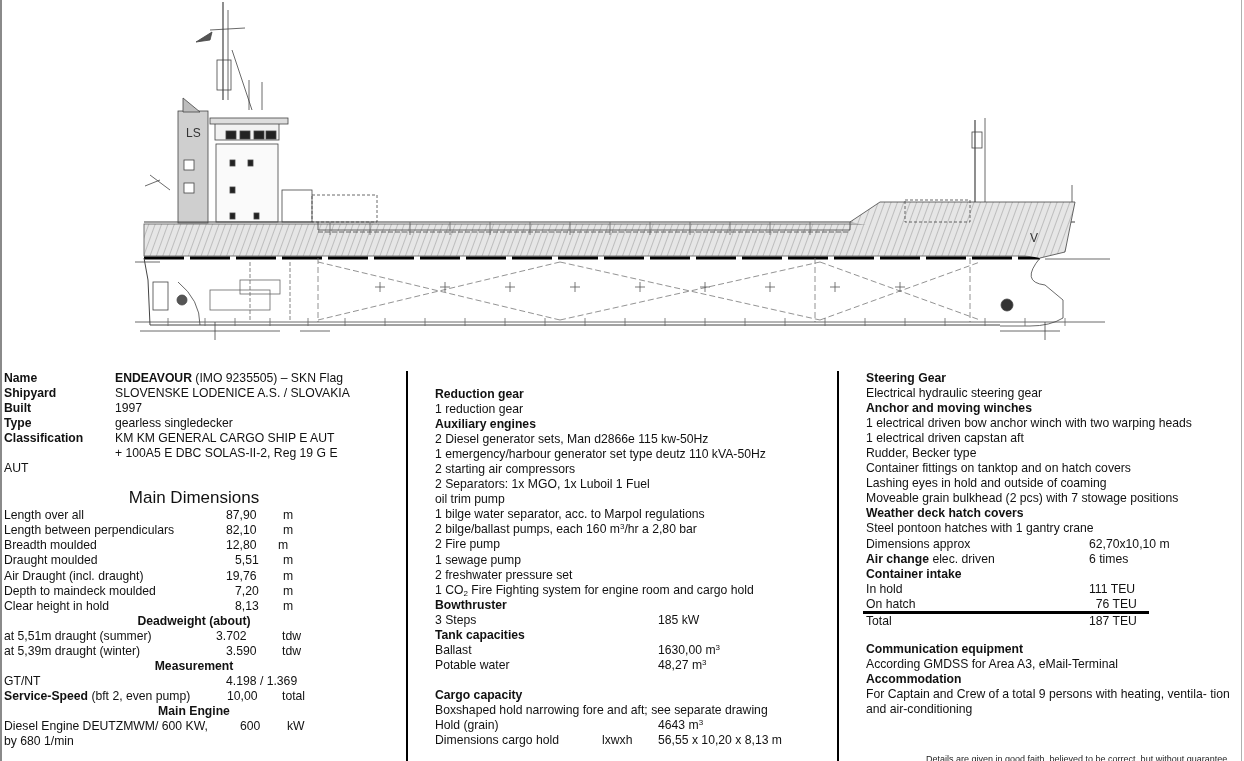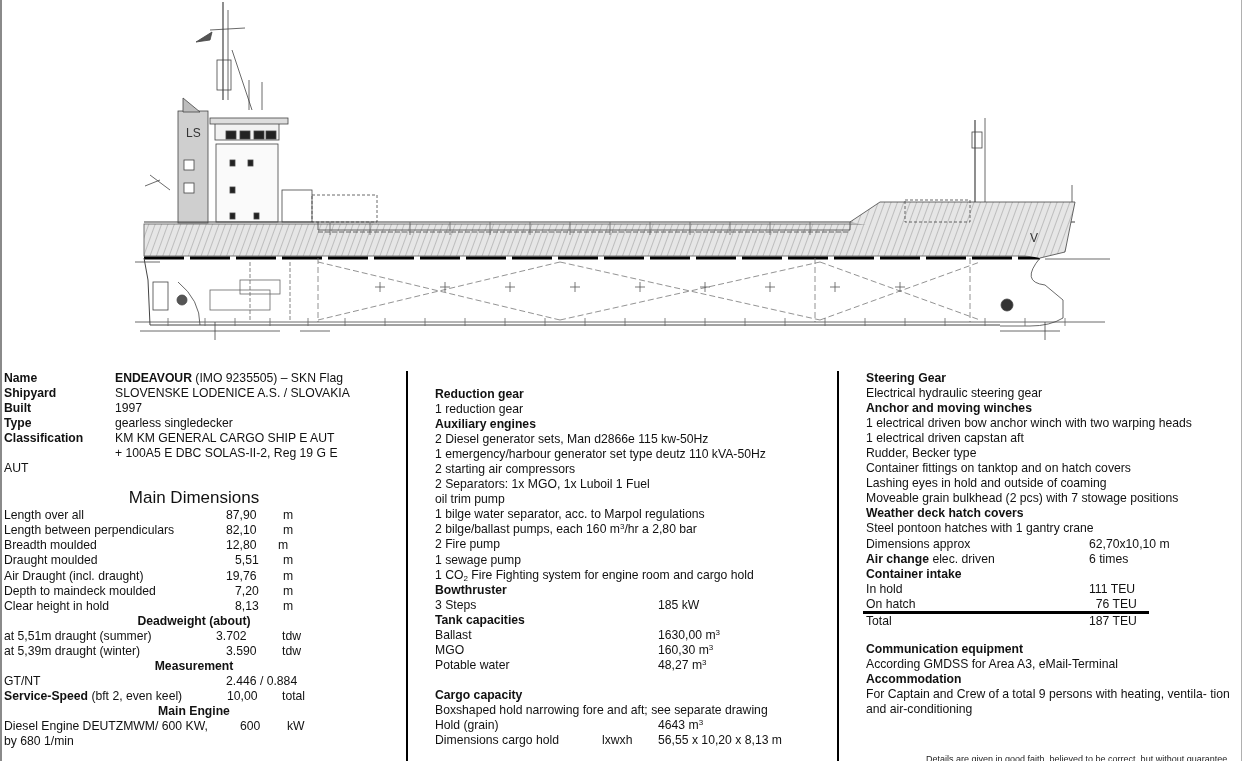--- a/index.html
+++ b/index.html
@@ -270,25 +270,25 @@
   </div>
   <div class="row">
     <span class="lbl">at 5,39m draught (winter)</span>
     <span class="val" style="left:222px">3.590</span>
     <span class="unit" style="left:278px">tdw</span>
   </div>
 
   <div class="row b">Measurement</div>
   <div class="row">
     <span class="lbl">GT/NT</span>
-    <span class="val" style="left:222px">2.446 / 0.884</span>
-  </div>
-
-  <div class="row">
-    <span class="lbl"><b>Service-Speed</b><span> (bft 2, even keel)</span></span>
+    <span class="val" style="left:222px">4.198 / 1.369</span>
+  </div>
+
+  <div class="row">
+    <span class="lbl"><b>Service-Speed</b><span> (bft 2, even pump)</span></span>
     <span class="val" style="left:223px">10,00</span>
     <span class="unit" style="left:278px">total</span>
   </div>
 
   <div class="row b">Main Engine</div>
   <div class="row">
     <span class="lbl">Diesel Engine DEUTZMWM/ 600 KW,</span>
     <span class="val" style="left:236px">600</span>
     <span class="unit" style="left:283px">kW</span>
   </div>
@@ -304,36 +304,33 @@
   <div class="row b">Auxiliary engines</div>
   <div class="row">2 Diesel generator sets, Man d2866e 115 kw-50Hz</div>
   <div class="row">1 emergency/harbour generator set type deutz 110 kVA-50Hz</div>
   <div class="row">2 starting air compressors</div>
   <div class="row">2 Separators:  1x MGO, 1x Luboil 1 Fuel</div>
   <div class="row">oil trim pump</div>
   <div class="row">1 bilge water separator, acc. to Marpol regulations</div>
   <div class="row"><span>2 bilge/ballast pumps, each 160 m</span><sup>3</sup><span>/hr a 2,80 bar</span></div>
   <div class="row">2 Fire  pump</div>
   <div class="row">1 sewage pump</div>
+  <div class="row">2 freshwater pressure set</div>
   <div class="row"><span>1 CO</span><sub>2</sub><span> Fire Fighting system for engine room and cargo hold</span></div>
 
   <div class="row b">Bowthruster</div>
   <div class="row">
     <span class="lbl">3 Steps</span>
     <span class="val" style="left:223px">185 kW</span>
   </div>
 
   <div class="row b">Tank capacities</div>
   <div class="row">
     <span class="lbl">Ballast</span>
     <span class="val" style="left:223px"><span>1630,00 m</span><sup>3</sup></span>
-  </div>
-  <div class="row">
-    <span class="lbl">MGO</span>
-    <span class="val" style="left:223px"><span>160,30 m</span><sup>3</sup></span>
   </div>
   <div class="row">
     <span class="lbl">Potable water</span>
     <span class="val" style="left:223px"><span>48,27 m</span><sup>3</sup></span>
   </div>
   <div class="spacer"></div>
 
   <div class="row b">Cargo capacity</div>
   <div class="row">Boxshaped hold narrowing fore and aft; see separate drawing</div>
   <div class="row">

